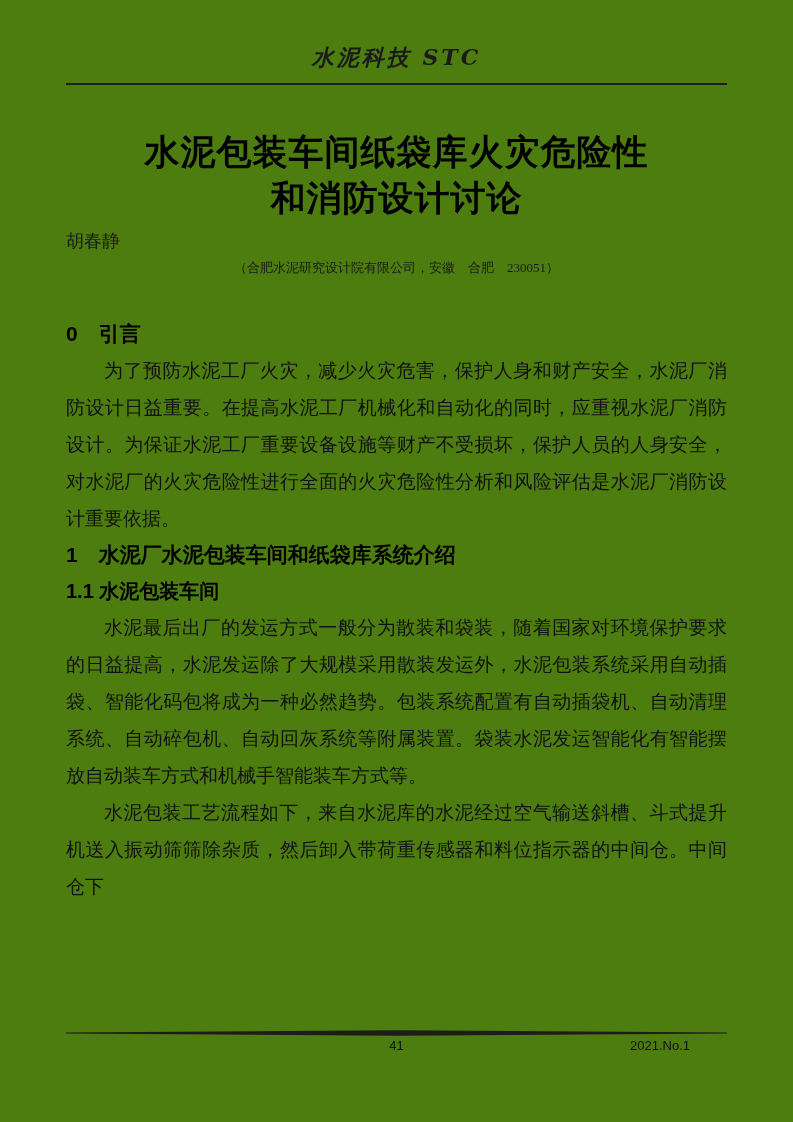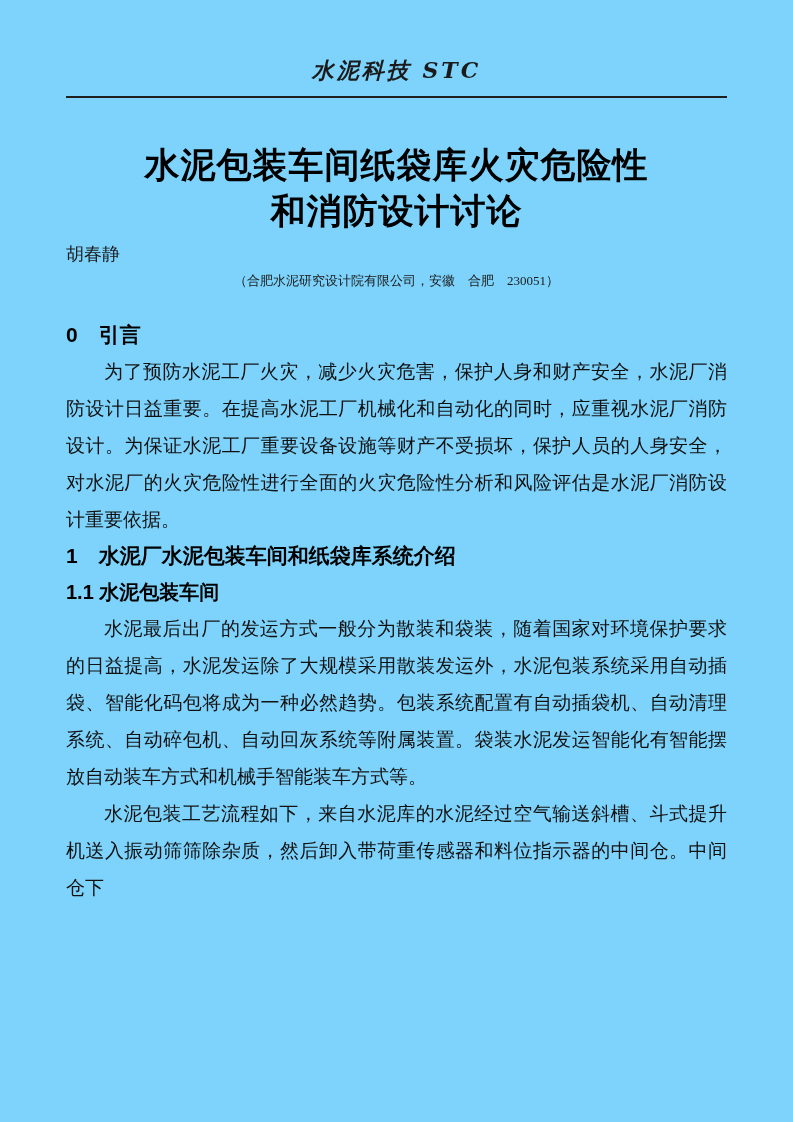--- a/index.html
+++ b/index.html
@@ -11,23 +11,23 @@
     width: 793px;
     height: 1122px;
     position: relative;
     overflow: hidden;
     font-family: "Liberation Serif", serif;
     color: #141414;
   }
   .page {
     position: absolute;
     inset: 0;
-    padding: 13px 66px;
+    padding: 0 66px;
     box-sizing: border-box;
-    background: #7dd3fc;
+    background: #4d7c0f;
   }
   .journal-header {
     margin-top: 44px;
     height: 26px;
     line-height: 26px;
     text-align: center;
     font-family: "DejaVu Serif", serif;
     font-style: italic;
     font-weight: bold;
     font-size: 22px;
@@ -67,21 +67,21 @@
   }
   h2.sec-h {
     margin: 0;
     height: 36px;
     line-height: 36px;
     font-family: "Liberation Sans", sans-serif;
     font-weight: bold;
     font-size: 21px;
     color: #000000;
   }
-  h2.intro-h { margin-top: 24px; }
+  h2.intro-h { margin-top: 36px; }
   h3.subsec-h {
     margin: 0;
     height: 36px;
     line-height: 36px;
     font-family: "Liberation Sans", sans-serif;
     font-weight: bold;
     font-size: 20px;
     color: #000000;
   }
   p.body-p {
@@ -147,14 +147,23 @@
 
 
   <h2 class="sec-h">1　水泥厂水泥包装车间和纸袋库系统介绍</h2>
 
   <h3 class="subsec-h">1.1 水泥包装车间</h3>
 
   <p class="body-p">水泥最后出厂的发运方式一般分为散装和袋装，随着国家对环境保护要求的日益提高，水泥发运除了大规模采用散装发运外，水泥包装系统采用自动插袋、智能化码包将成为一种必然趋势。包装系统配置有自动插袋机、自动清理系统、自动碎包机、自动回灰系统等附属装置。袋装水泥发运智能化有智能摆放自动装车方式和机械手智能装车方式等。</p>
 
   <p class="body-p">水泥包装工艺流程如下，来自水泥库的水泥经过空气输送斜槽、斗式提升机送入振动筛筛除杂质，然后卸入带荷重传感器和料位指示器的中间仓。中间仓下</p>
 
+  <div class="footer">
+    <svg class="footer-rule" viewBox="0 0 661 6" preserveAspectRatio="none">
+      <polygon points="0,2.4 330.5,0.3 661,2.4 661,3.6 330.5,5.7 0,3.6" fill="#1c1c1c"></polygon>
+    </svg>
+    <div class="footer-texts">
+      <span class="page-num">41</span>
+      <span class="issue">2021.No.1</span>
+    </div>
+  </div>
 
 </div>
 
 </body></html>

